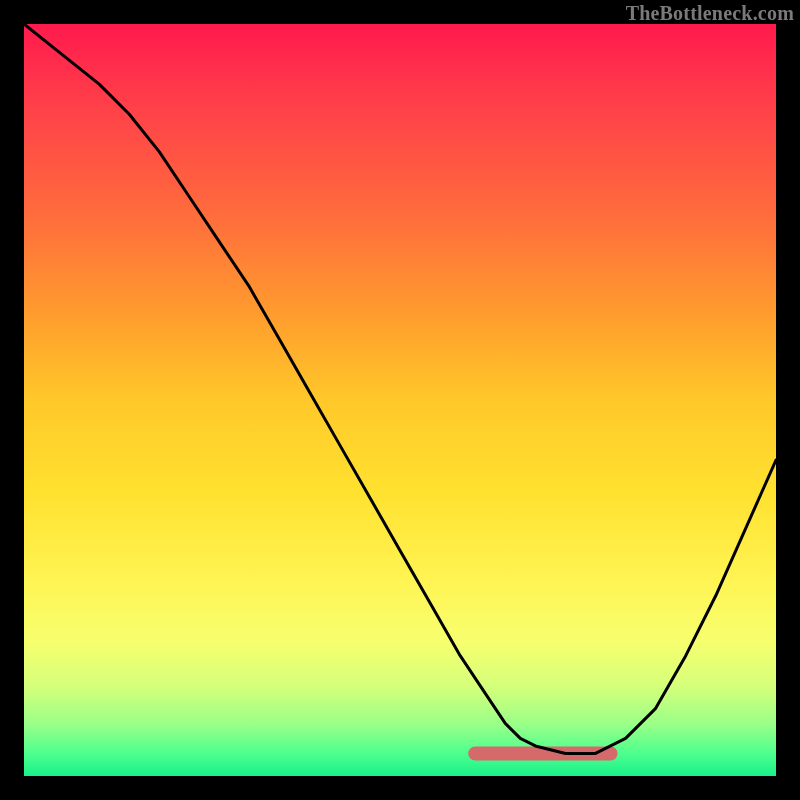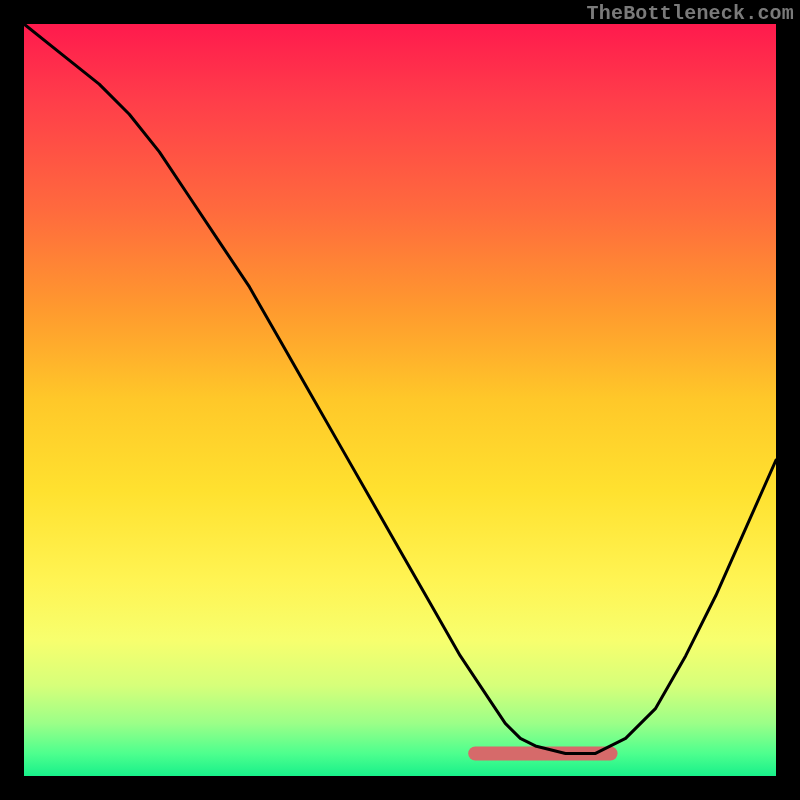--- a/index.html
+++ b/index.html
@@ -51,21 +51,21 @@
   .highlight-path {
     fill: none;
     stroke: #d66a6a;
     stroke-width: 14;
     stroke-linecap: round;
   }
   .attribution {
     position: absolute;
     top: 2px;
     right: 6px;
-    font-family: Liberation Mono, monospace;
+    font-family: Liberation Serif, serif;
     font-size: 20px;
     font-weight: 600;
     color: #7a7a7a;
     letter-spacing: 0.2px;
     user-select: none;
   }
 </style>
 </head>
 <body>
 

